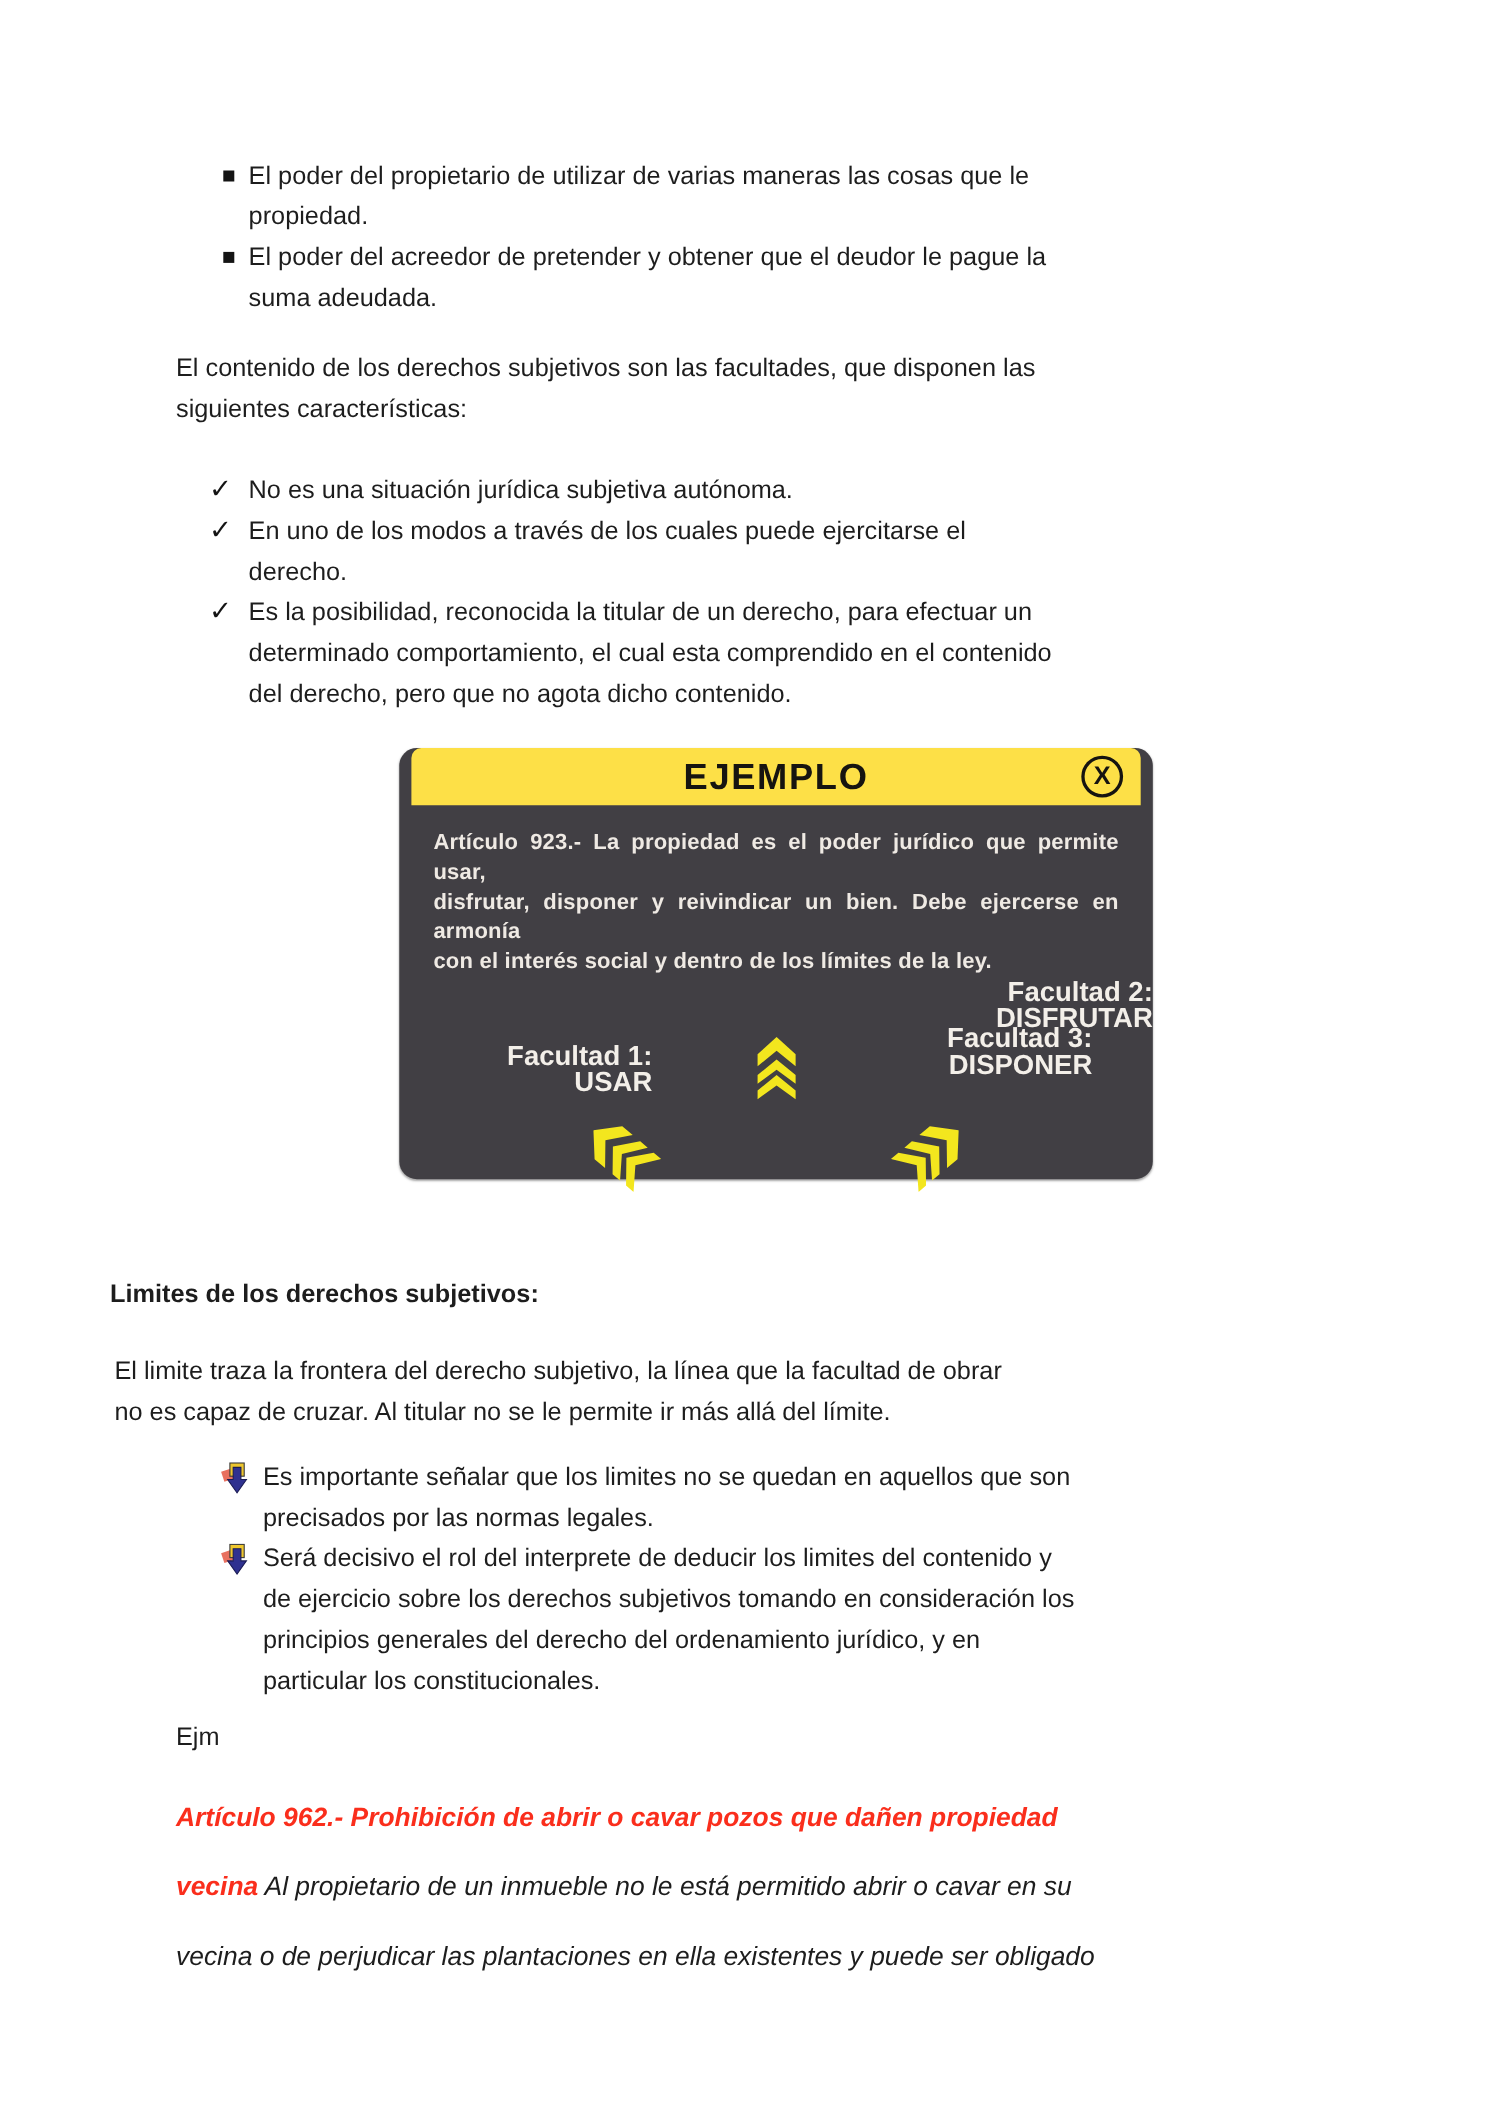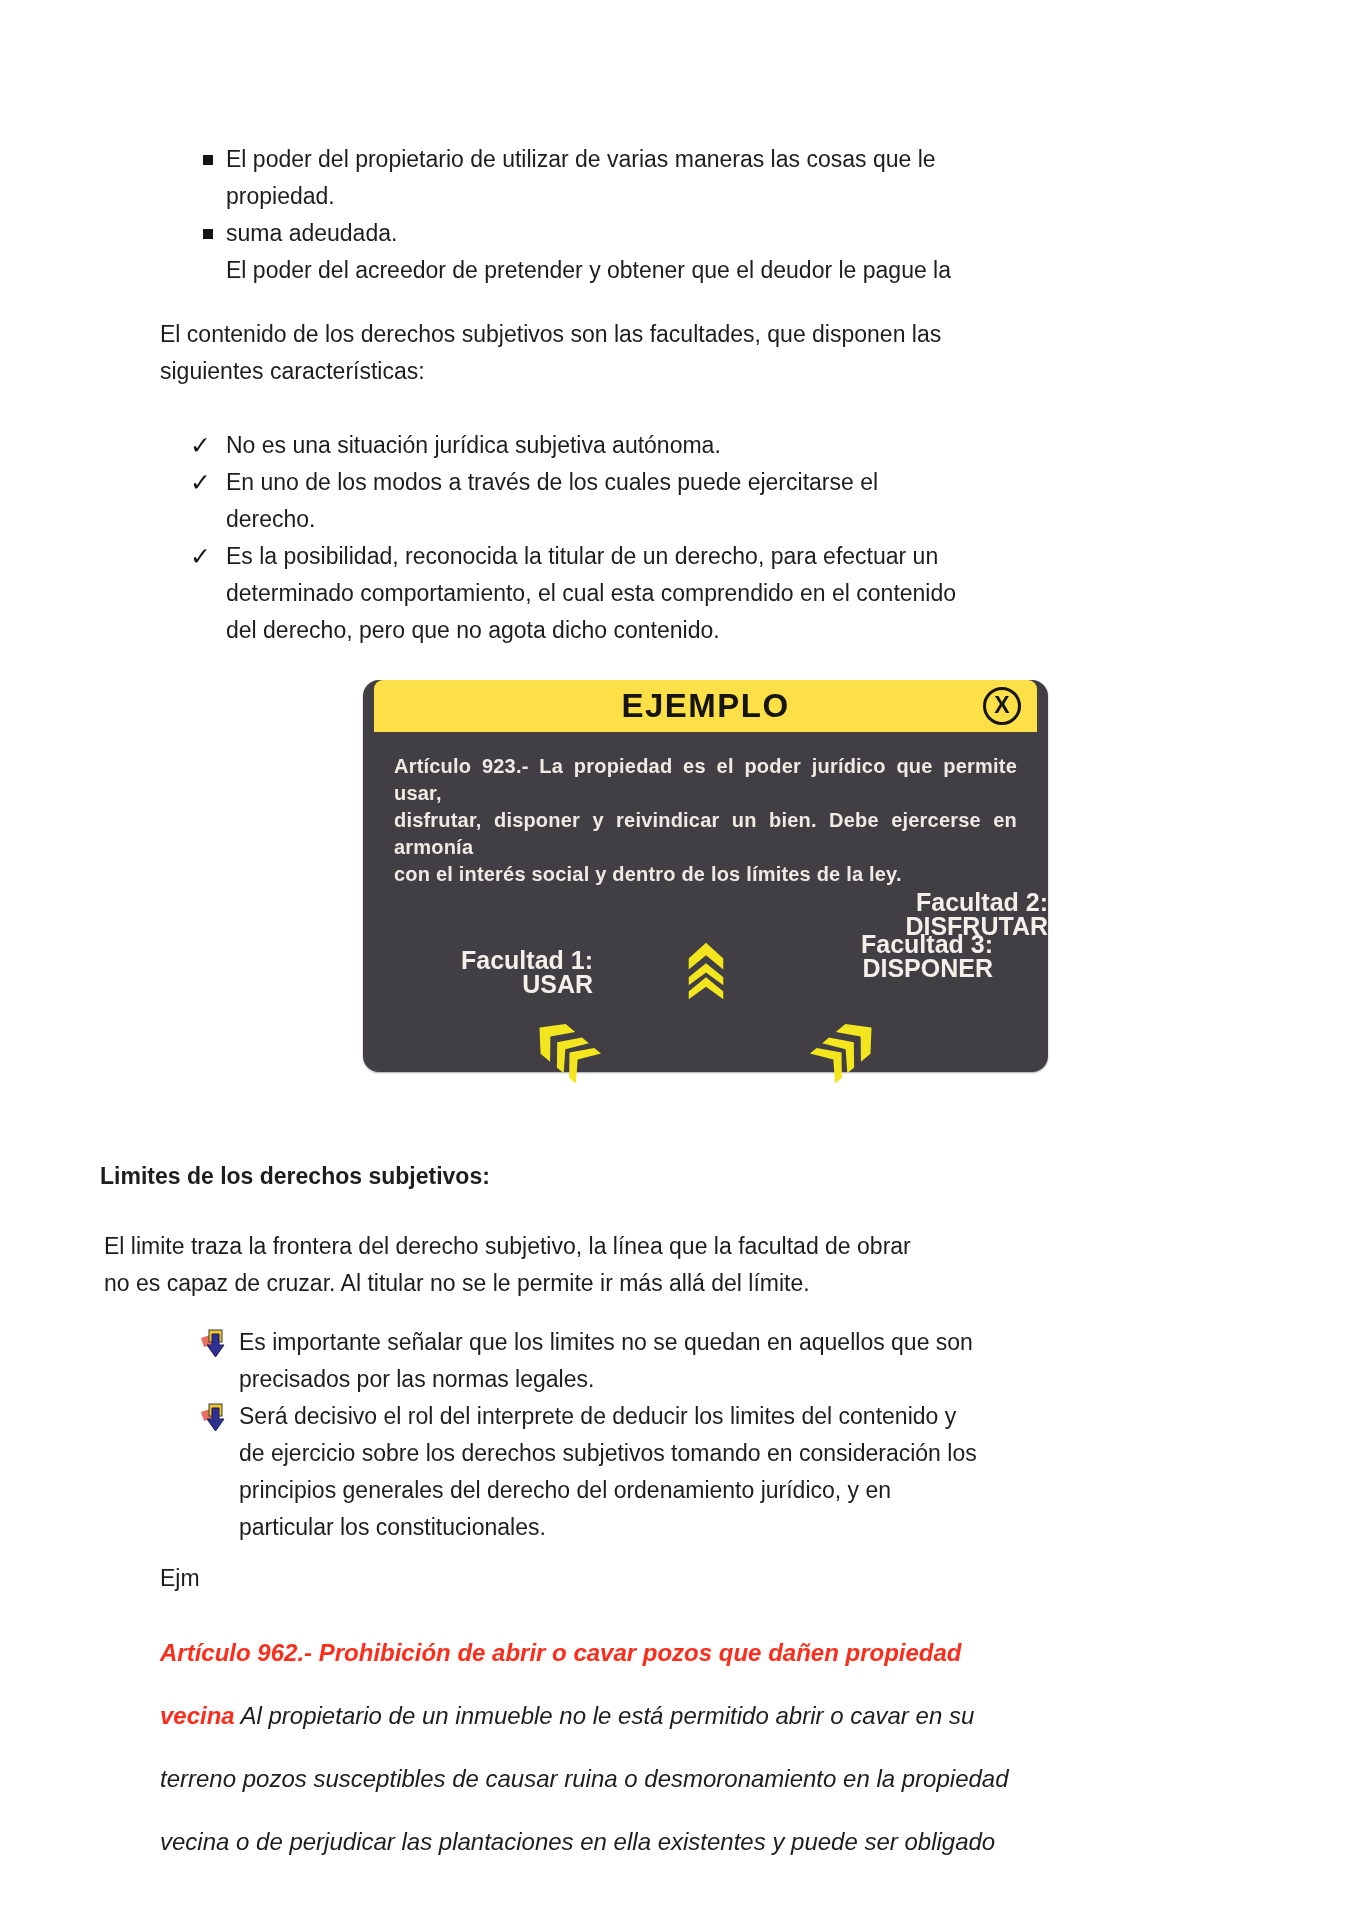--- a/index.html
+++ b/index.html
@@ -120,22 +120,22 @@
 <div class="page">
 
   <ul class="square-list">
     <li>
       <span class="sq-bullet"></span>
       <span class="ln">El poder del propietario de utilizar de varias maneras las cosas que le</span>
       <span class="ln">propiedad.</span>
     </li>
     <li>
       <span class="sq-bullet"></span>
+      <span class="ln">El poder del acreedor de pretender y obtener que el deudor le pague la</span>
       <span class="ln">suma adeudada.</span>
-      <span class="ln">El poder del acreedor de pretender y obtener que el deudor le pague la</span>
     </li>
   </ul>
 
   <p class="intro">
     <span class="ln">El contenido de los derechos subjetivos son las facultades, que disponen las</span>
     <span class="ln">siguientes características:</span>
   </p>
 
   <ul class="check-list">
     <li>
@@ -226,17 +226,16 @@
       <span class="ln">principios generales del derecho del ordenamiento jurídico, y en</span>
       <span class="ln">particular los constitucionales.</span>
     </li>
   </ul>
 
   <p class="ejm">Ejm</p>
 
   <p class="articulo962">
     <span class="ln"><span class="red">Artículo 962.- Prohibición de abrir o cavar pozos que dañen propiedad</span></span>
     <span class="ln"><span class="red">vecina</span><span> Al propietario de un inmueble no le está permitido abrir o cavar en su</span></span>
-    <span class="ln">terreno pozos susceptibles de causar ruina o desmoronamiento en la propiedad</span>
     <span class="ln">vecina o de perjudicar las plantaciones en ella existentes y puede ser obligado</span>
   </p>
 
 </div>
 
 </body></html>

